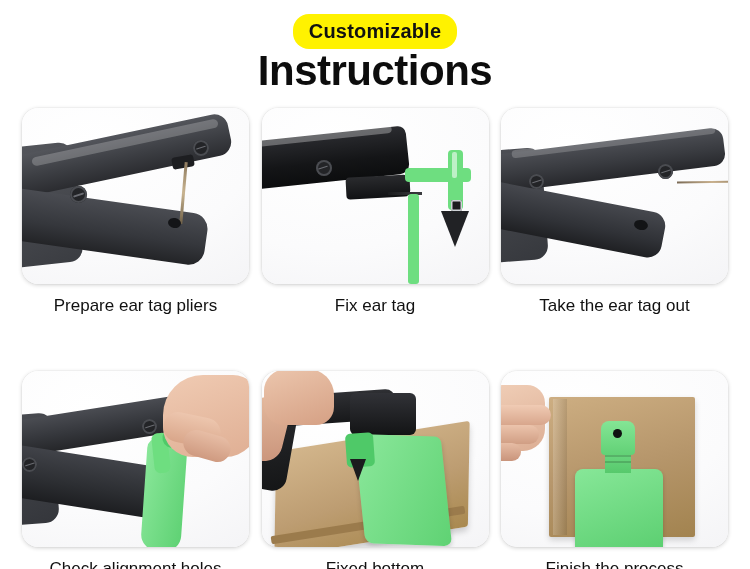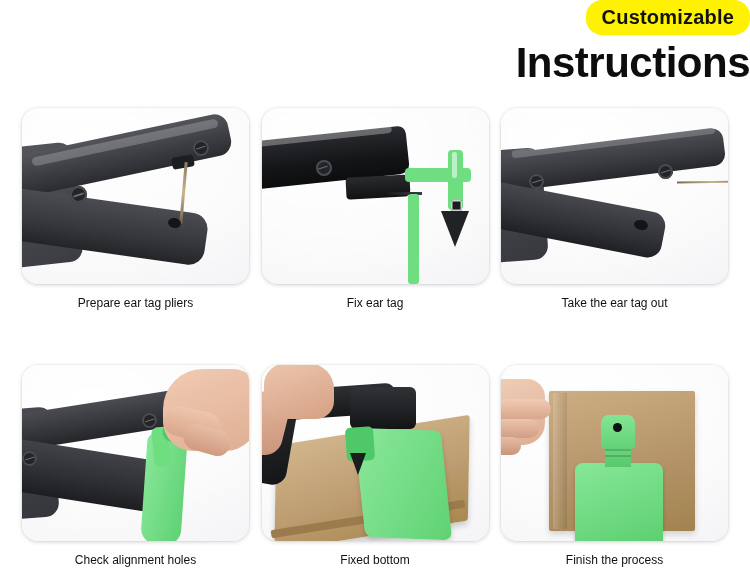--- a/index.html
+++ b/index.html
@@ -12,37 +12,37 @@
     height: 569px;
     position: relative;
     overflow: hidden;
     font-family: "Liberation Sans", sans-serif;
     -webkit-font-smoothing: antialiased;
   }
 
   
   .header {
     width: 100%;
-    text-align: right;
+    text-align: center;
+    padding-top: 14px;
     box-sizing: border-box;
   }
   .badge-wrap { line-height: 0; }
   .badge {
     display: inline-block;
     background: #fff200;
     color: #111111;
     font-size: 20px;
     font-weight: bold;
     line-height: 1;
     padding: 7px 16px 8px 16px;
     border-radius: 16px;
     letter-spacing: 0.2px;
   }
   .title {
-    margin-top: 6px;
     font-size: 42px;
     font-weight: bold;
     color: #0d0d0d;
     letter-spacing: -0.5px;
     line-height: 1.05;
   }
 
   
   .grid {
     position: absolute;
@@ -64,21 +64,21 @@
     width: 227px;
     height: 176px;
     border-radius: 16px;
     background: #fdfdfd;
     overflow: hidden;
     box-shadow: 0 1px 4px rgba(0,0,0,0.18), 0 0 0 0.5px rgba(0,0,0,0.04);
   }
   .caption {
     margin-top: 12px;
     text-align: center;
-    font-size: 12px;
+    font-size: 17px;
     color: #111111;
     line-height: 1.2;
     white-space: nowrap;
   }
 
   
   .bg-white { position:absolute; inset:0; background:
       radial-gradient(120% 100% at 30% 20%, #ffffff 0%, #fbfbfc 60%, #f4f4f6 100%); }
 
   .plier-body {

